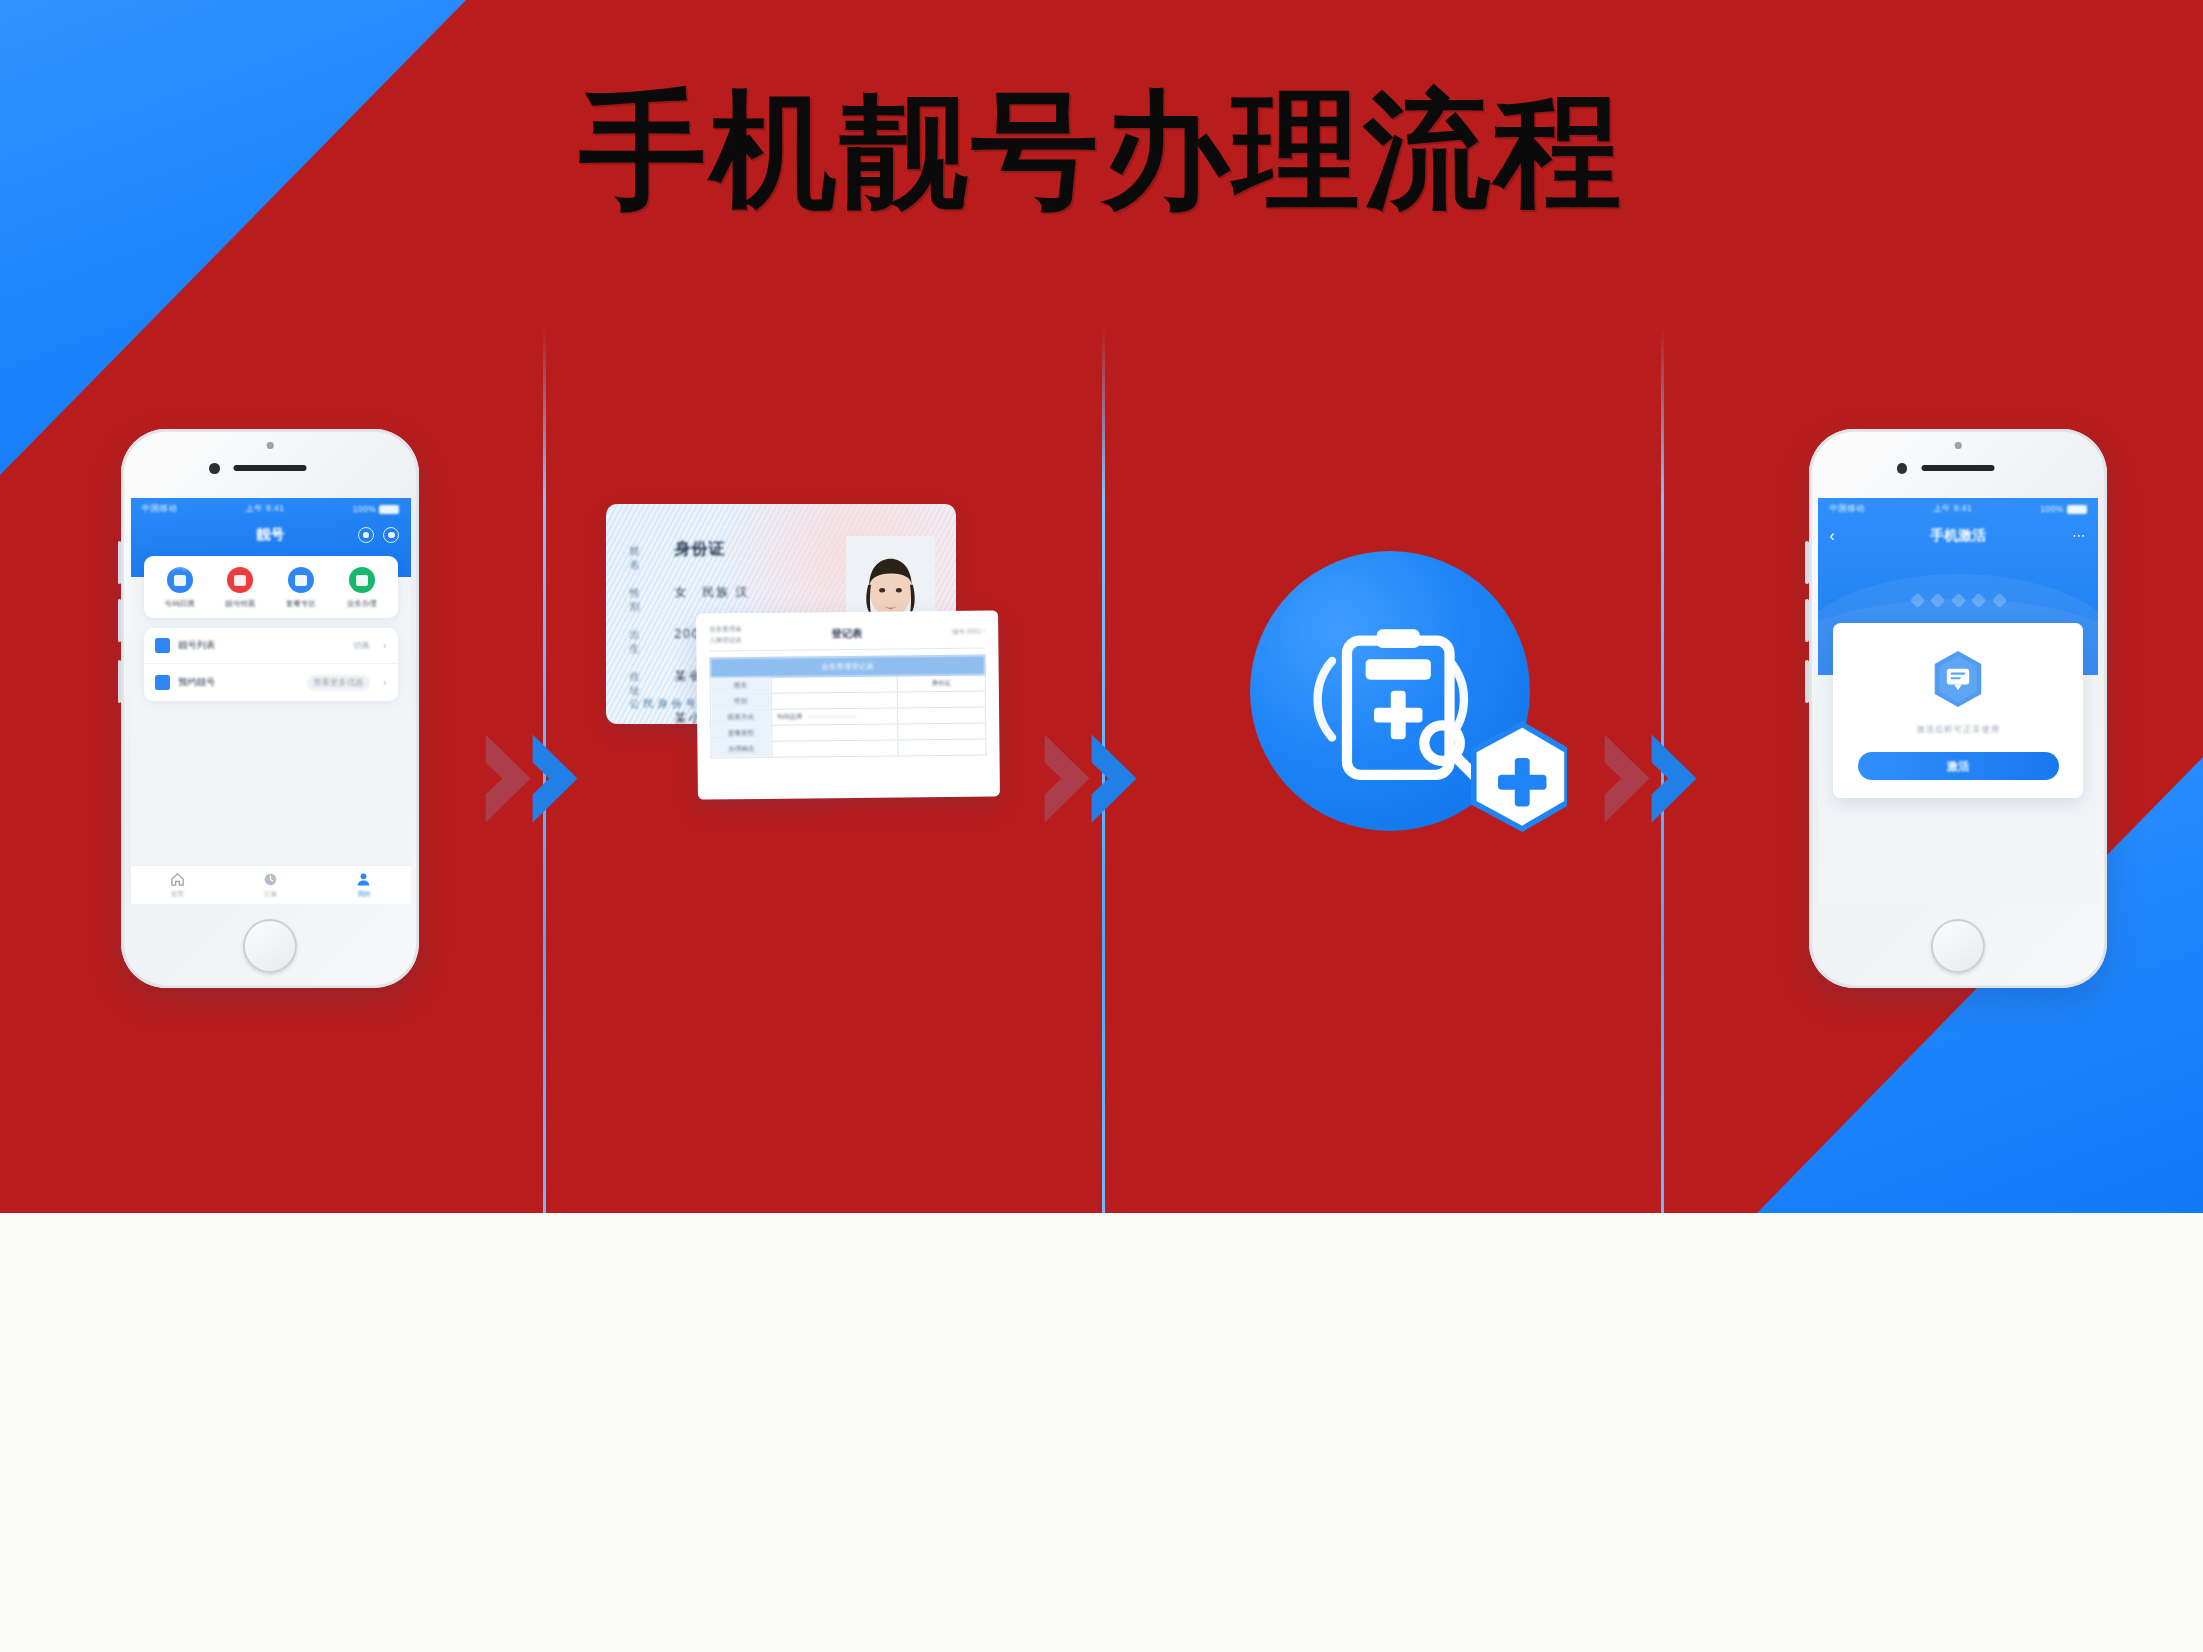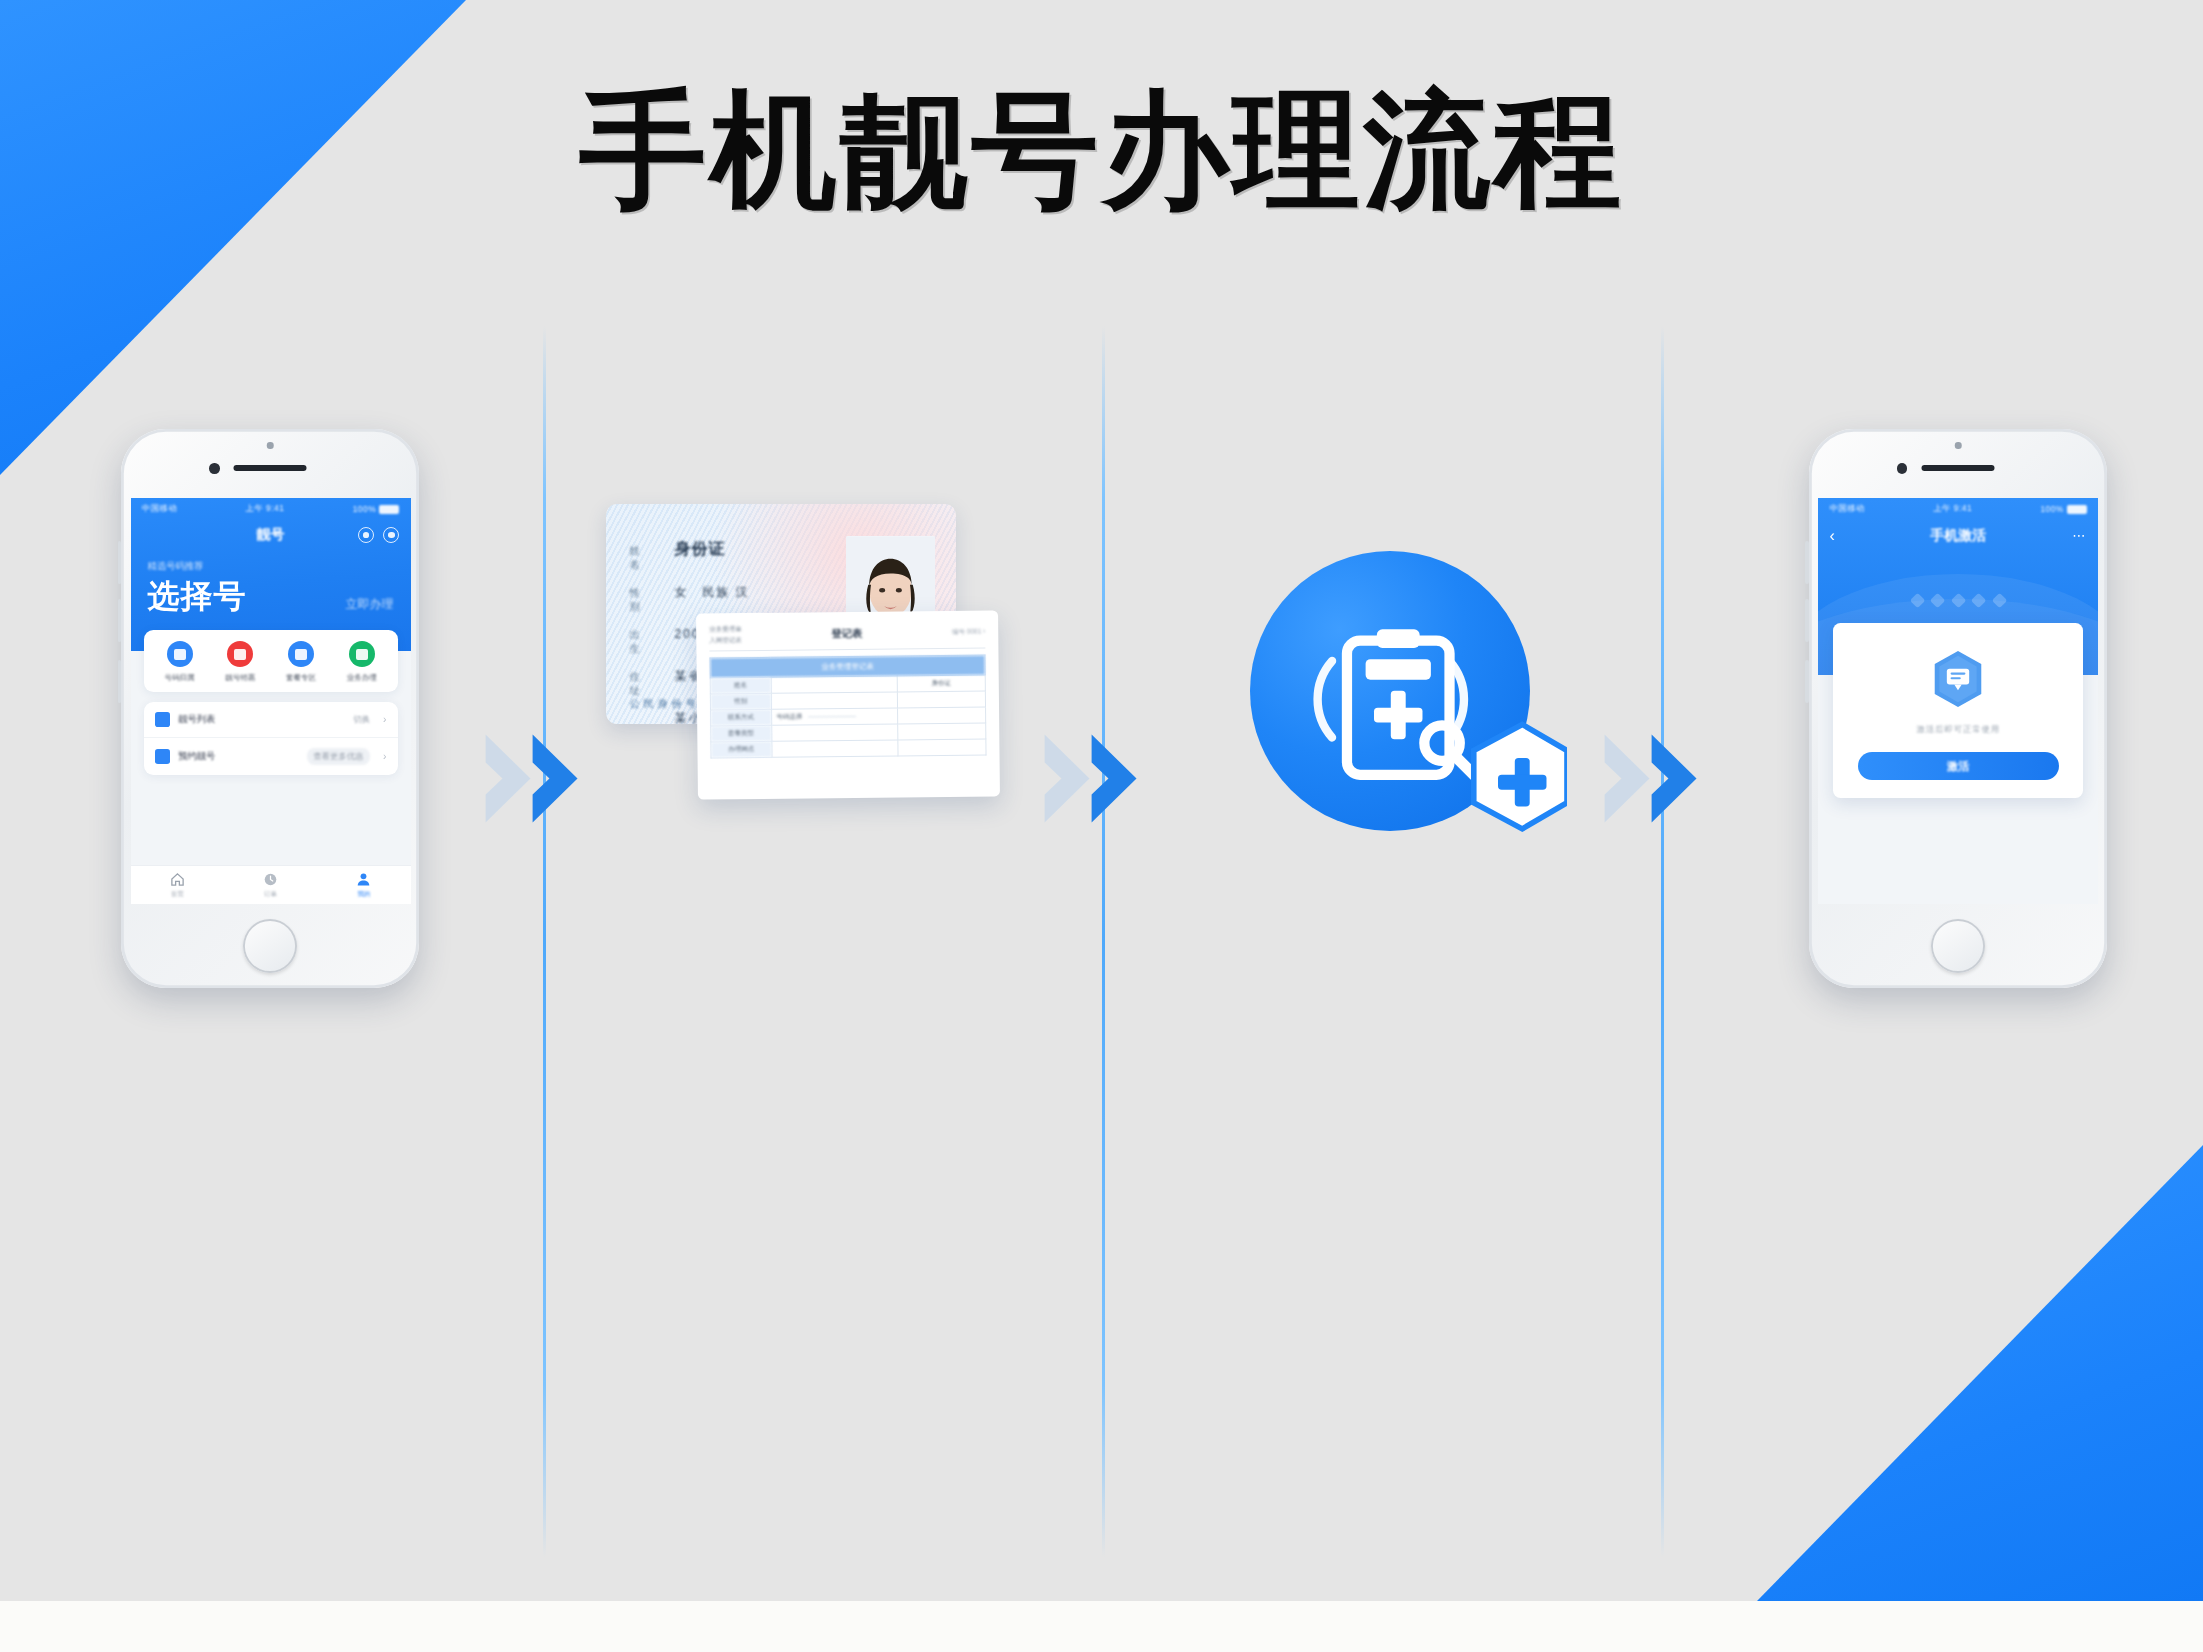--- a/index.html
+++ b/index.html
@@ -4,22 +4,22 @@
 <style>
   * { box-sizing: border-box; margin: 0; padding: 0; }
   html, body {
     width: 2204px; height: 1653px;
     background: #fbfbf9;
     font-family: "Liberation Sans", "DejaVu Sans", sans-serif;
     overflow: hidden;
   }
   #stage {
     position: relative;
-    width: 2204px; height: 1601px;
-    background: #e5e5e5;
+    width: 2204px; height: 1213px;
+    background: #b91c1c;
     overflow: hidden;
   }
 
   
   .corner-tl {
     position: absolute; left: 0; top: 0;
     width: 466px; height: 475px;
     background: linear-gradient(160deg, #2f93ff 0%, #1b82fb 60%, #1179f5 100%);
     clip-path: polygon(0 0, 466px 0, 0 475px);
   }
@@ -363,24 +363,20 @@
               <div class="p1-navicons">
                 <div class="ci">
                     <i></i>
                   </div>
                 <div class="ci">
                     <i></i>
                   </div>
               </div>
             </div>
             <div class="p1-sub">精选号码推荐</div>
-            <div class="p1-bigrow">
-              <div class="p1-big">选择号</div>
-              <div class="p1-side">立即办理</div>
-            </div>
           </div>
 
           <div class="p1-card">
             <div class="qa">
               <div class="dot" style="background:#2e86f7;">
                   <span></span>
                 </div>
               <div class="lbl">号码归属</div>
             </div>
             <div class="qa">

